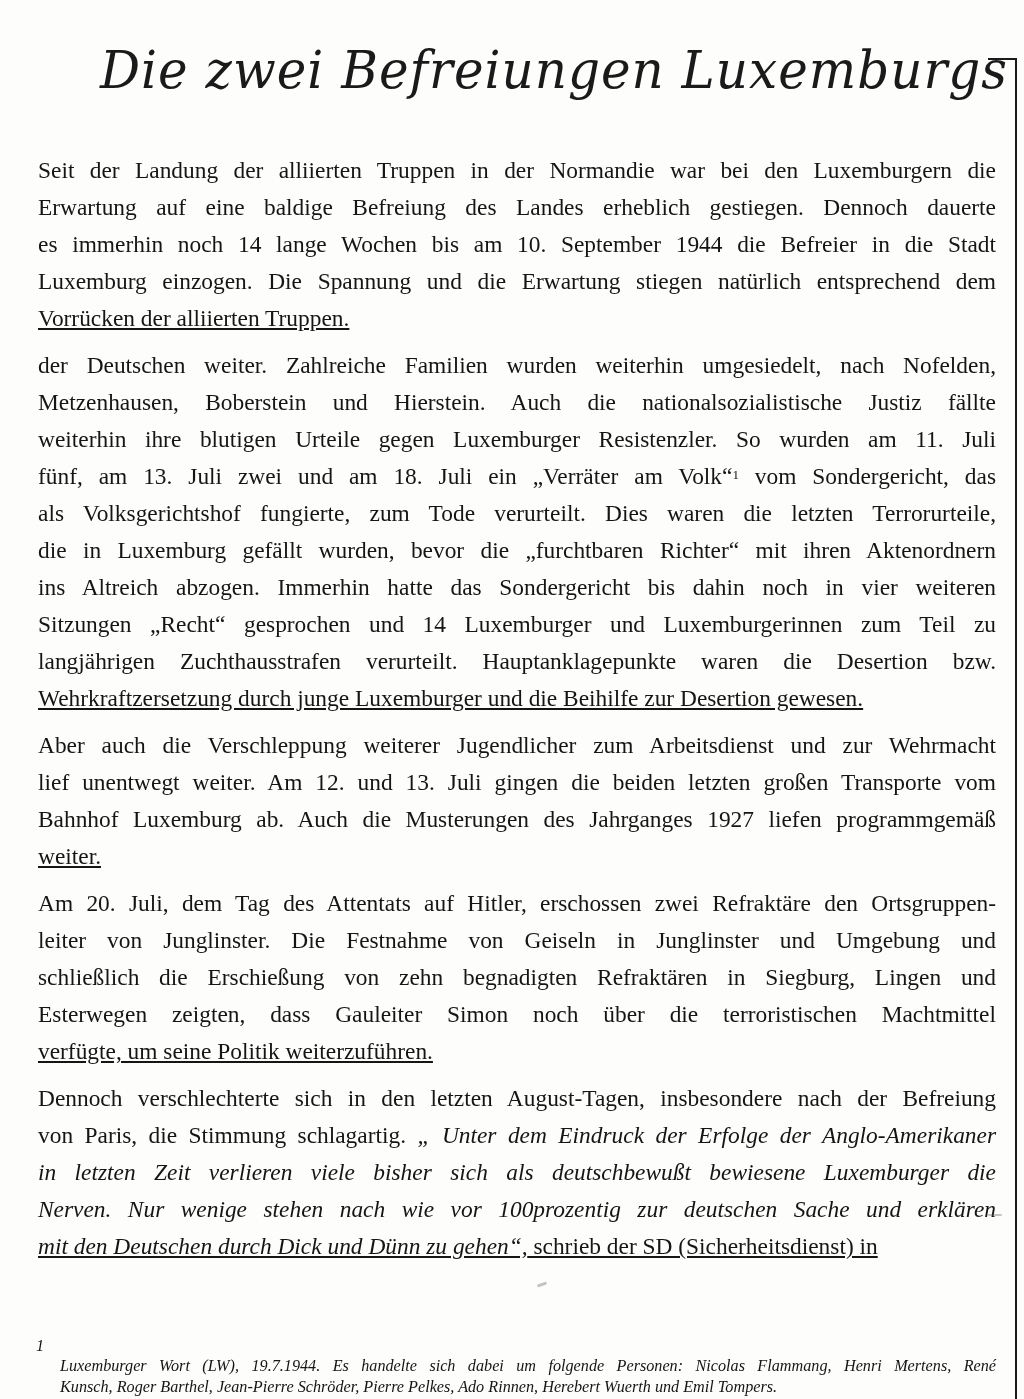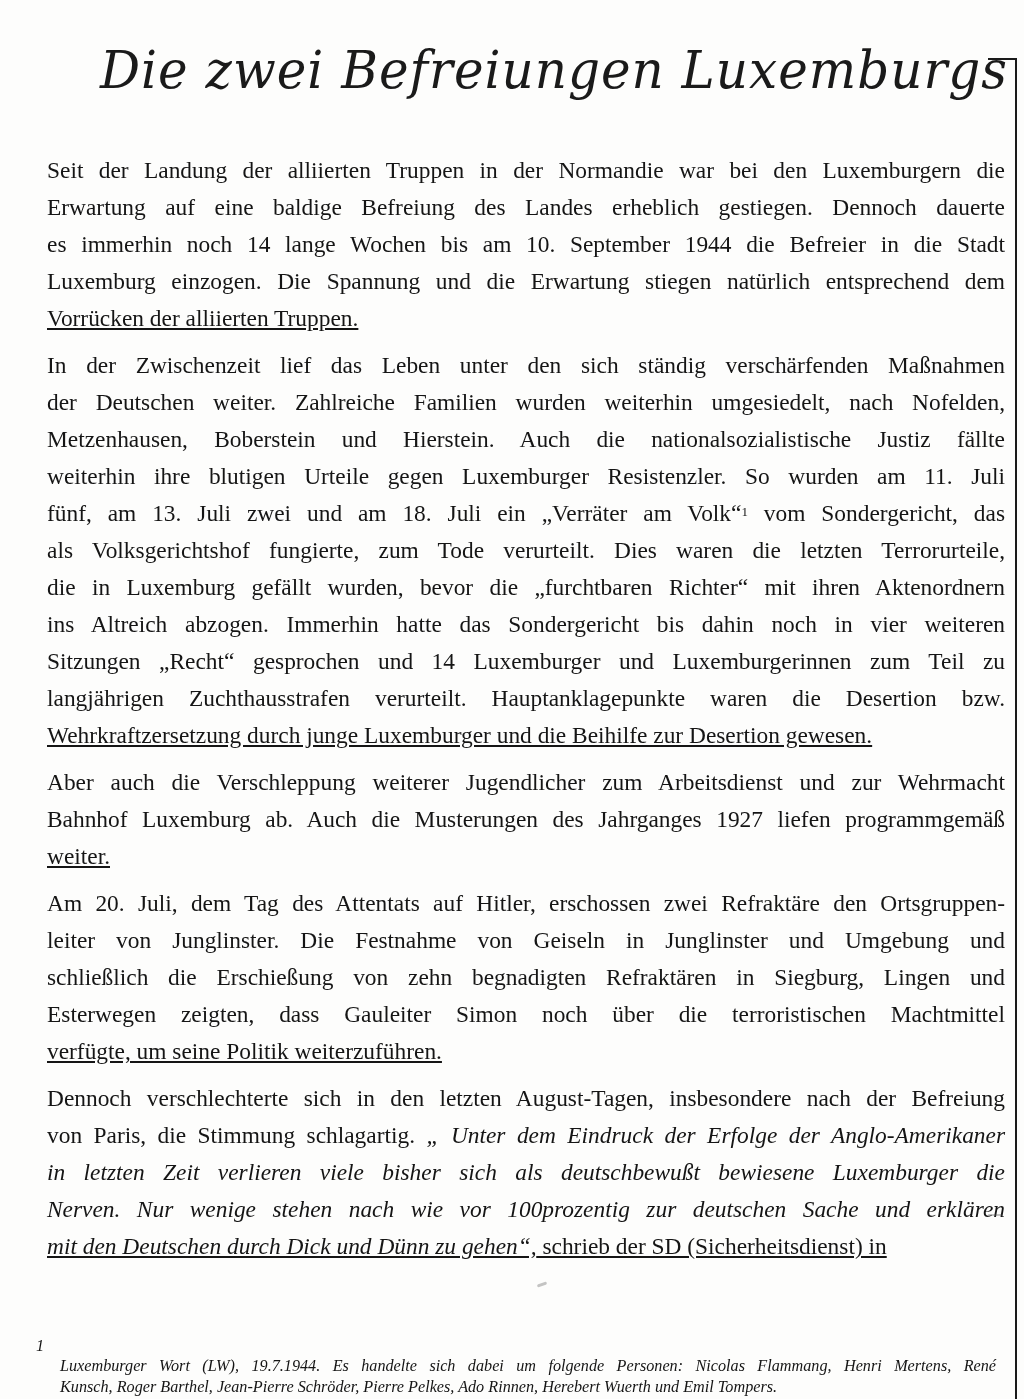--- a/index.html
+++ b/index.html
@@ -46,21 +46,20 @@
       height: 1341px;
       background: #1a1a1a;
     }
     .body-text {
       position: absolute;
       left: 38px;
       top: 152px;
       width: 958px;
       font-size: 23.4px;
       line-height: 37px;
-      margin-left: 9px;
     }
     .para {
       margin: 0 0 10px 0;
     }
     .line {
       display: block;
       text-align: justify;
       text-align-last: justify;
       white-space: nowrap;
       height: 37px;
@@ -123,34 +122,34 @@
 
 <div class="body-text" id="body-text">
     <div class="para">
       <span class="line"><span class="inner">Seit der Landung der alliierten Truppen in der Normandie war bei den Luxemburgern die</span></span>
       <span class="line"><span class="inner">Erwartung auf eine baldige Befreiung des Landes erheblich gestiegen. Dennoch dauerte</span></span>
       <span class="line"><span class="inner">es immerhin noch 14 lange Wochen bis am 10. September 1944 die Befreier in die Stadt</span></span>
       <span class="line"><span class="inner">Luxemburg einzogen. Die Spannung und die Erwartung stiegen natürlich entsprechend dem</span></span>
       <span class="line last"><span class="inner">Vorrücken der alliierten Truppen.</span></span>
     </div>
     <div class="para">
-      <span class="line"><span class="inner">In der Zwischenzeit lief das Leben unter den sich ständig verschärfenden Maßnahmen</span></span>
       <span class="line"><span class="inner">der Deutschen weiter. Zahlreiche Familien wurden weiterhin umgesiedelt, nach Nofelden,</span></span>
       <span class="line"><span class="inner">Metzenhausen, Boberstein und Hierstein. Auch die nationalsozialistische Justiz fällte</span></span>
       <span class="line"><span class="inner">weiterhin ihre blutigen Urteile gegen Luxemburger Resistenzler. So wurden am 11. Juli</span></span>
       <span class="line"><span class="inner"><span>fünf, am 13. Juli zwei und am 18. Juli ein „Verräter am Volk“</span><sup class="fn-ref">1</sup><span> vom Sondergericht, das</span></span></span>
       <span class="line"><span class="inner">als Volksgerichtshof fungierte, zum Tode verurteilt. Dies waren die letzten Terrorurteile,</span></span>
       <span class="line"><span class="inner">die in Luxemburg gefällt wurden, bevor die „furchtbaren Richter“ mit ihren Aktenordnern</span></span>
       <span class="line"><span class="inner">ins Altreich abzogen. Immerhin hatte das Sondergericht bis dahin noch in vier weiteren</span></span>
       <span class="line"><span class="inner">Sitzungen „Recht“ gesprochen und 14 Luxemburger und Luxemburgerinnen zum Teil zu</span></span>
       <span class="line"><span class="inner">langjährigen Zuchthausstrafen verurteilt. Hauptanklagepunkte waren die Desertion bzw.</span></span>
       <span class="line last"><span class="inner">Wehrkraftzersetzung durch junge Luxemburger und die Beihilfe zur Desertion gewesen.</span></span>
     </div>
     <div class="para">
       <span class="line"><span class="inner">Aber auch die Verschleppung weiterer Jugendlicher zum Arbeitsdienst und zur Wehrmacht</span></span>
+      <span class="line"><span class="inner">lief unentwegt weiter. Am 12. und 13. Juli gingen die beiden letzten großen Transporte vom</span></span>
       <span class="line"><span class="inner">Bahnhof Luxemburg ab. Auch die Musterungen des Jahrganges 1927 liefen programmgemäß</span></span>
       <span class="line last"><span class="inner">weiter.</span></span>
     </div>
     <div class="para">
       <span class="line"><span class="inner">Am 20. Juli, dem Tag des Attentats auf Hitler, erschossen zwei Refraktäre den Ortsgruppen-</span></span>
       <span class="line"><span class="inner">leiter von Junglinster. Die Festnahme von Geiseln in Junglinster und Umgebung und</span></span>
       <span class="line"><span class="inner">schließlich die Erschießung von zehn begnadigten Refraktären in Siegburg, Lingen und</span></span>
       <span class="line"><span class="inner">Esterwegen zeigten, dass Gauleiter Simon noch über die terroristischen Machtmittel</span></span>
       <span class="line last"><span class="inner">verfügte, um seine Politik weiterzuführen.</span></span>
     </div>

